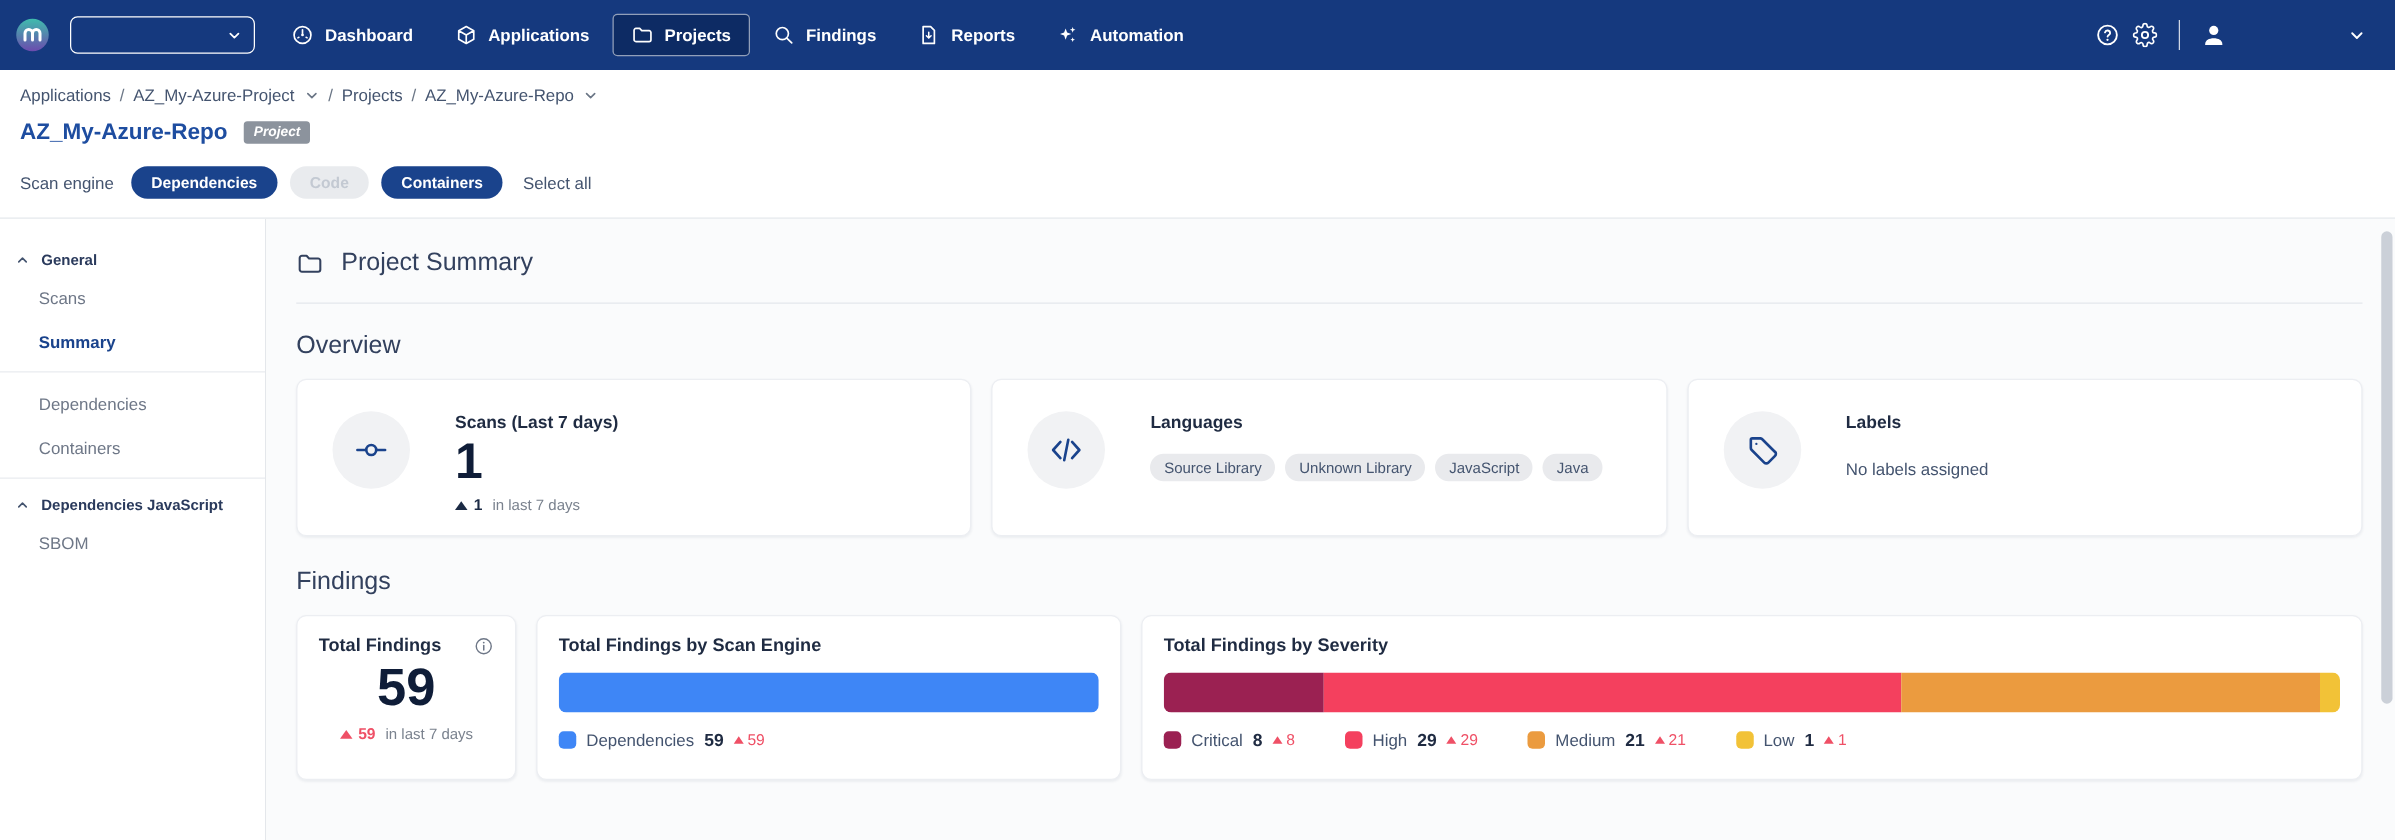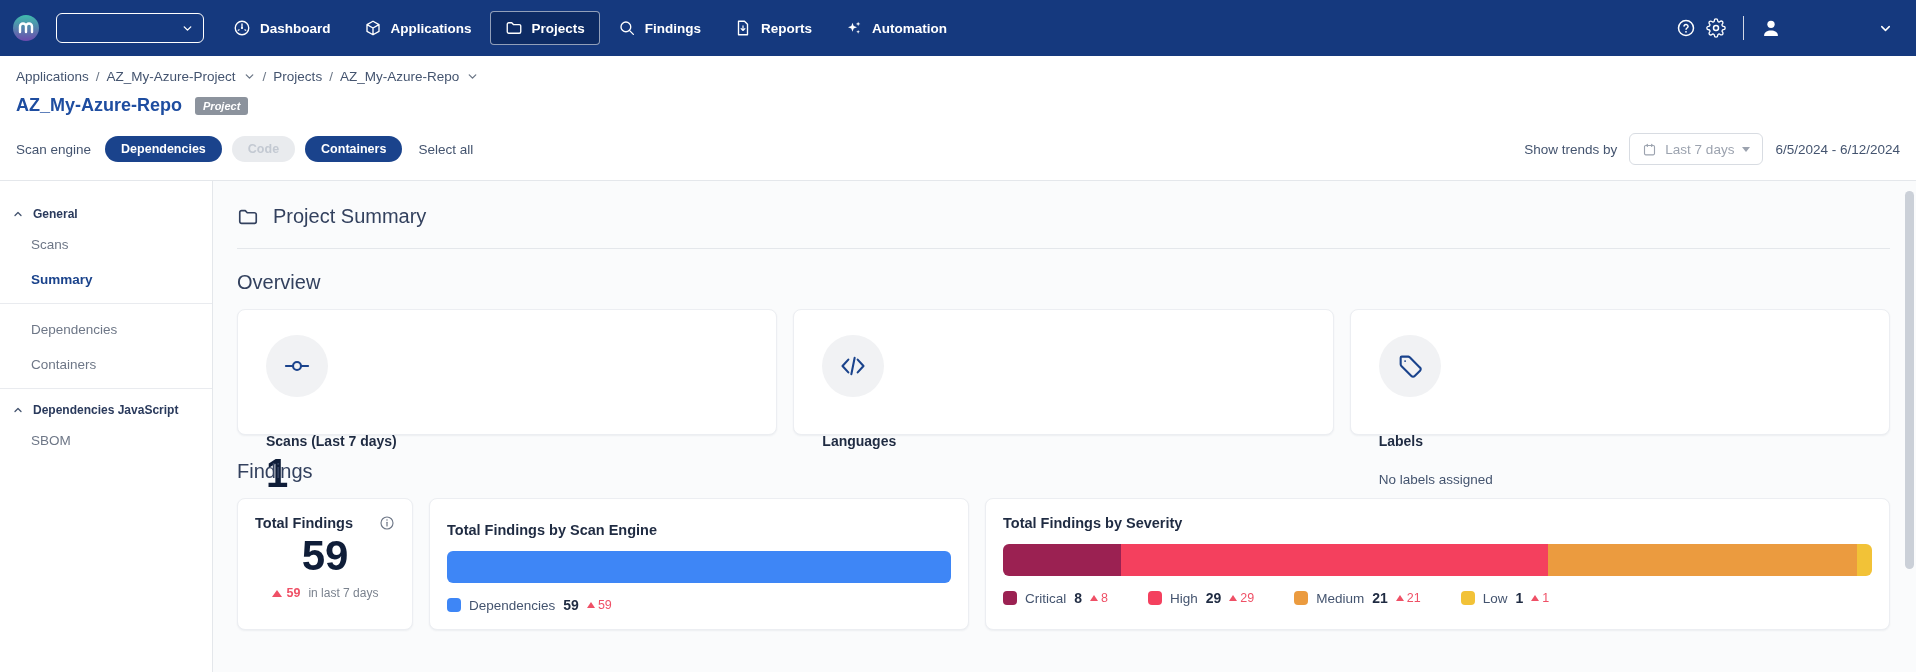--- a/index.html
+++ b/index.html
@@ -59,40 +59,40 @@
 
   .main { flex:1; background:#FAFBFC; padding:24px 26px 0 24px; overflow:hidden; }
   .ps-header { display:flex; align-items:center; gap:14px; margin-bottom:20px; }
   .ps-title { font-size:20px; color:#33415E; font-weight:500; }
   .main-divider { border:none; border-top:1px solid #E4E7EB; margin:0 0 22px; }
   .section-h { font-size:20px; color:#33415E; font-weight:500; margin-bottom:15px; }
 
   .cards-row { display:flex; gap:16px; }
   .cards-row.overview { margin-bottom:25px; }
   .card { background:#fff; border:1px solid #ECEEF2; border-radius:8px;
-    box-shadow:0 1px 2px rgba(23,35,61,.06);flex-direction:column; }
+    box-shadow:0 1px 2px rgba(23,35,61,.06); }
   .ov-card { flex:1 1 0; height:126px; padding:25px 28px; display:flex; gap:36px; }
   .icon-circle { width:62px; height:62px; border-radius:50%; background:#F1F2F4;
     display:flex; align-items:center; justify-content:center; flex-shrink:0; }
   .ov-title { font-size:14px; font-weight:700; color:#1F2B42; }
   .big-num { font-size:40px; font-weight:700; color:#0F1D38; line-height:1.05; margin:3px 0 7px; }
   .trend { display:flex; align-items:center; gap:5px; }
   .tri { width:0; height:0; border-left:5px solid transparent; border-right:5px solid transparent;
     border-bottom:7px solid #1B2A44; }
   .tri.red { border-bottom-color:#EF5066; }
   .trend-num { font-size:12.5px; font-weight:700; color:#1B2A44; }
   .trend-num.red { color:#EF5066; }
   .trend-suffix { font-size:12px; color:#7A828E; margin-left:3px; }
   .tags { display:flex; gap:8px; margin-top:18px; }
   .tag { background:#E9EAED; border-radius:999px; padding:4px 11px; font-size:12px; color:#44546F; white-space:nowrap; }
   .labels-empty { margin-top:23px; font-size:13.5px; color:#44546F; }
 
   .fd-card { padding:16px 17px; display:flex; flex-direction:column; }
   .fd-total { width:176px; flex:none; height:132px; }
-  .fd-engine { width:540px; flex:none; height:132px;justify-content:flex-end; }
+  .fd-engine { width:468px; flex:none; height:132px; }
   .fd-sev { flex:1; height:132px; }
   .fd-head { display:flex; align-items:flex-start; }
   .fd-title { font-size:14.5px; font-weight:700; color:#1F2B42; }
   .fd-head .spacer { flex:1; }
   .fd-big { font-size:42px; font-weight:700; color:#0F1D38; text-align:center; margin-top:2px; line-height:1.1; }
   .fd-trend { display:flex; justify-content:center; margin-top:7px; }
   .bar { height:32px; border-radius:6px; overflow:hidden; display:flex; margin:13px 0 14px; }
   .bar-seg { height:100%; }
   .legend { display:flex; align-items:center; gap:40px; }
   .legend-item { display:flex; align-items:center; gap:8px; }
@@ -228,33 +228,20 @@
     <span class="badge">Project</span>
   </div>
 
   <div class="scan-row">
     <span class="scan-label">Scan engine</span>
     <span class="pill on">Dependencies</span>
     <span class="pill off">Code</span>
     <span class="pill on">Containers</span>
     <span class="select-all">Select all</span>
 
-    <div class="trends">
-      <span class="trends-label">Show trends by</span>
-      <div class="range-select">
-        <svg width="15" height="15" viewBox="0 0 24 24">
-          <rect x="4" y="5.5" width="16" height="15" rx="2" fill="none" stroke="#9CA3AF" stroke-width="1.8"></rect>
-          <line x1="8.5" y1="3.5" x2="8.5" y2="7" stroke="#9CA3AF" stroke-width="1.8" stroke-linecap="round"></line>
-          <line x1="15.5" y1="3.5" x2="15.5" y2="7" stroke="#9CA3AF" stroke-width="1.8" stroke-linecap="round"></line>
-        </svg>
-        <span>Last 7 days</span>
-        <span class="caret-fill"></span>
-      </div>
-      <span class="date-range">6/5/2024 - 6/12/2024</span>
-    </div>
   </div>
 </div>
 
 <div class="content">
 
   <aside class="sidebar">
     <div class="side-section bordered">
       <div class="side-head">
         <svg width="12" height="12" viewBox="0 0 24 24">
           <polyline points="6 15 12 9 18 15" fill="none" stroke="#44546F" stroke-width="2.6" stroke-linecap="round" stroke-linejoin="round"></polyline>
@@ -313,20 +300,26 @@
       <div class="card ov-card">
         <div class="icon-circle">
           <svg width="28" height="28" viewBox="0 0 24 24">
             <polyline points="8 6.5 3 12 8 17.5" fill="none" stroke="#1A438C" stroke-width="1.8" stroke-linecap="round" stroke-linejoin="round"></polyline>
             <polyline points="16 6.5 21 12 16 17.5" fill="none" stroke="#1A438C" stroke-width="1.8" stroke-linecap="round" stroke-linejoin="round"></polyline>
             <line x1="13.4" y1="5" x2="10.6" y2="19" stroke="#1A438C" stroke-width="1.8" stroke-linecap="round"></line>
           </svg>
         </div>
         <div>
           <div class="ov-title">Languages</div>
+          <div class="tags">
+            <span class="tag">Source Library</span>
+            <span class="tag">Unknown Library</span>
+            <span class="tag">JavaScript</span>
+            <span class="tag">Java</span>
+          </div>
         </div>
       </div>
 
       <div class="card ov-card">
         <div class="icon-circle">
           <svg width="28" height="28" viewBox="0 0 24 24">
             <path d="M20.6 13.4L12 4.8A2 2 0 0 0 10.6 4H5a1 1 0 0 0-1 1v5.6c0 .53.21 1.04.59 1.41l8.6 8.6a2 2 0 0 0 2.83 0l4.58-4.58a2 2 0 0 0 0-2.83z" fill="none" stroke="#1A438C" stroke-width="1.8" stroke-linejoin="round"></path>
             <circle cx="7.8" cy="7.8" r="0.8" fill="#1A438C"></circle>
           </svg>
         </div>

